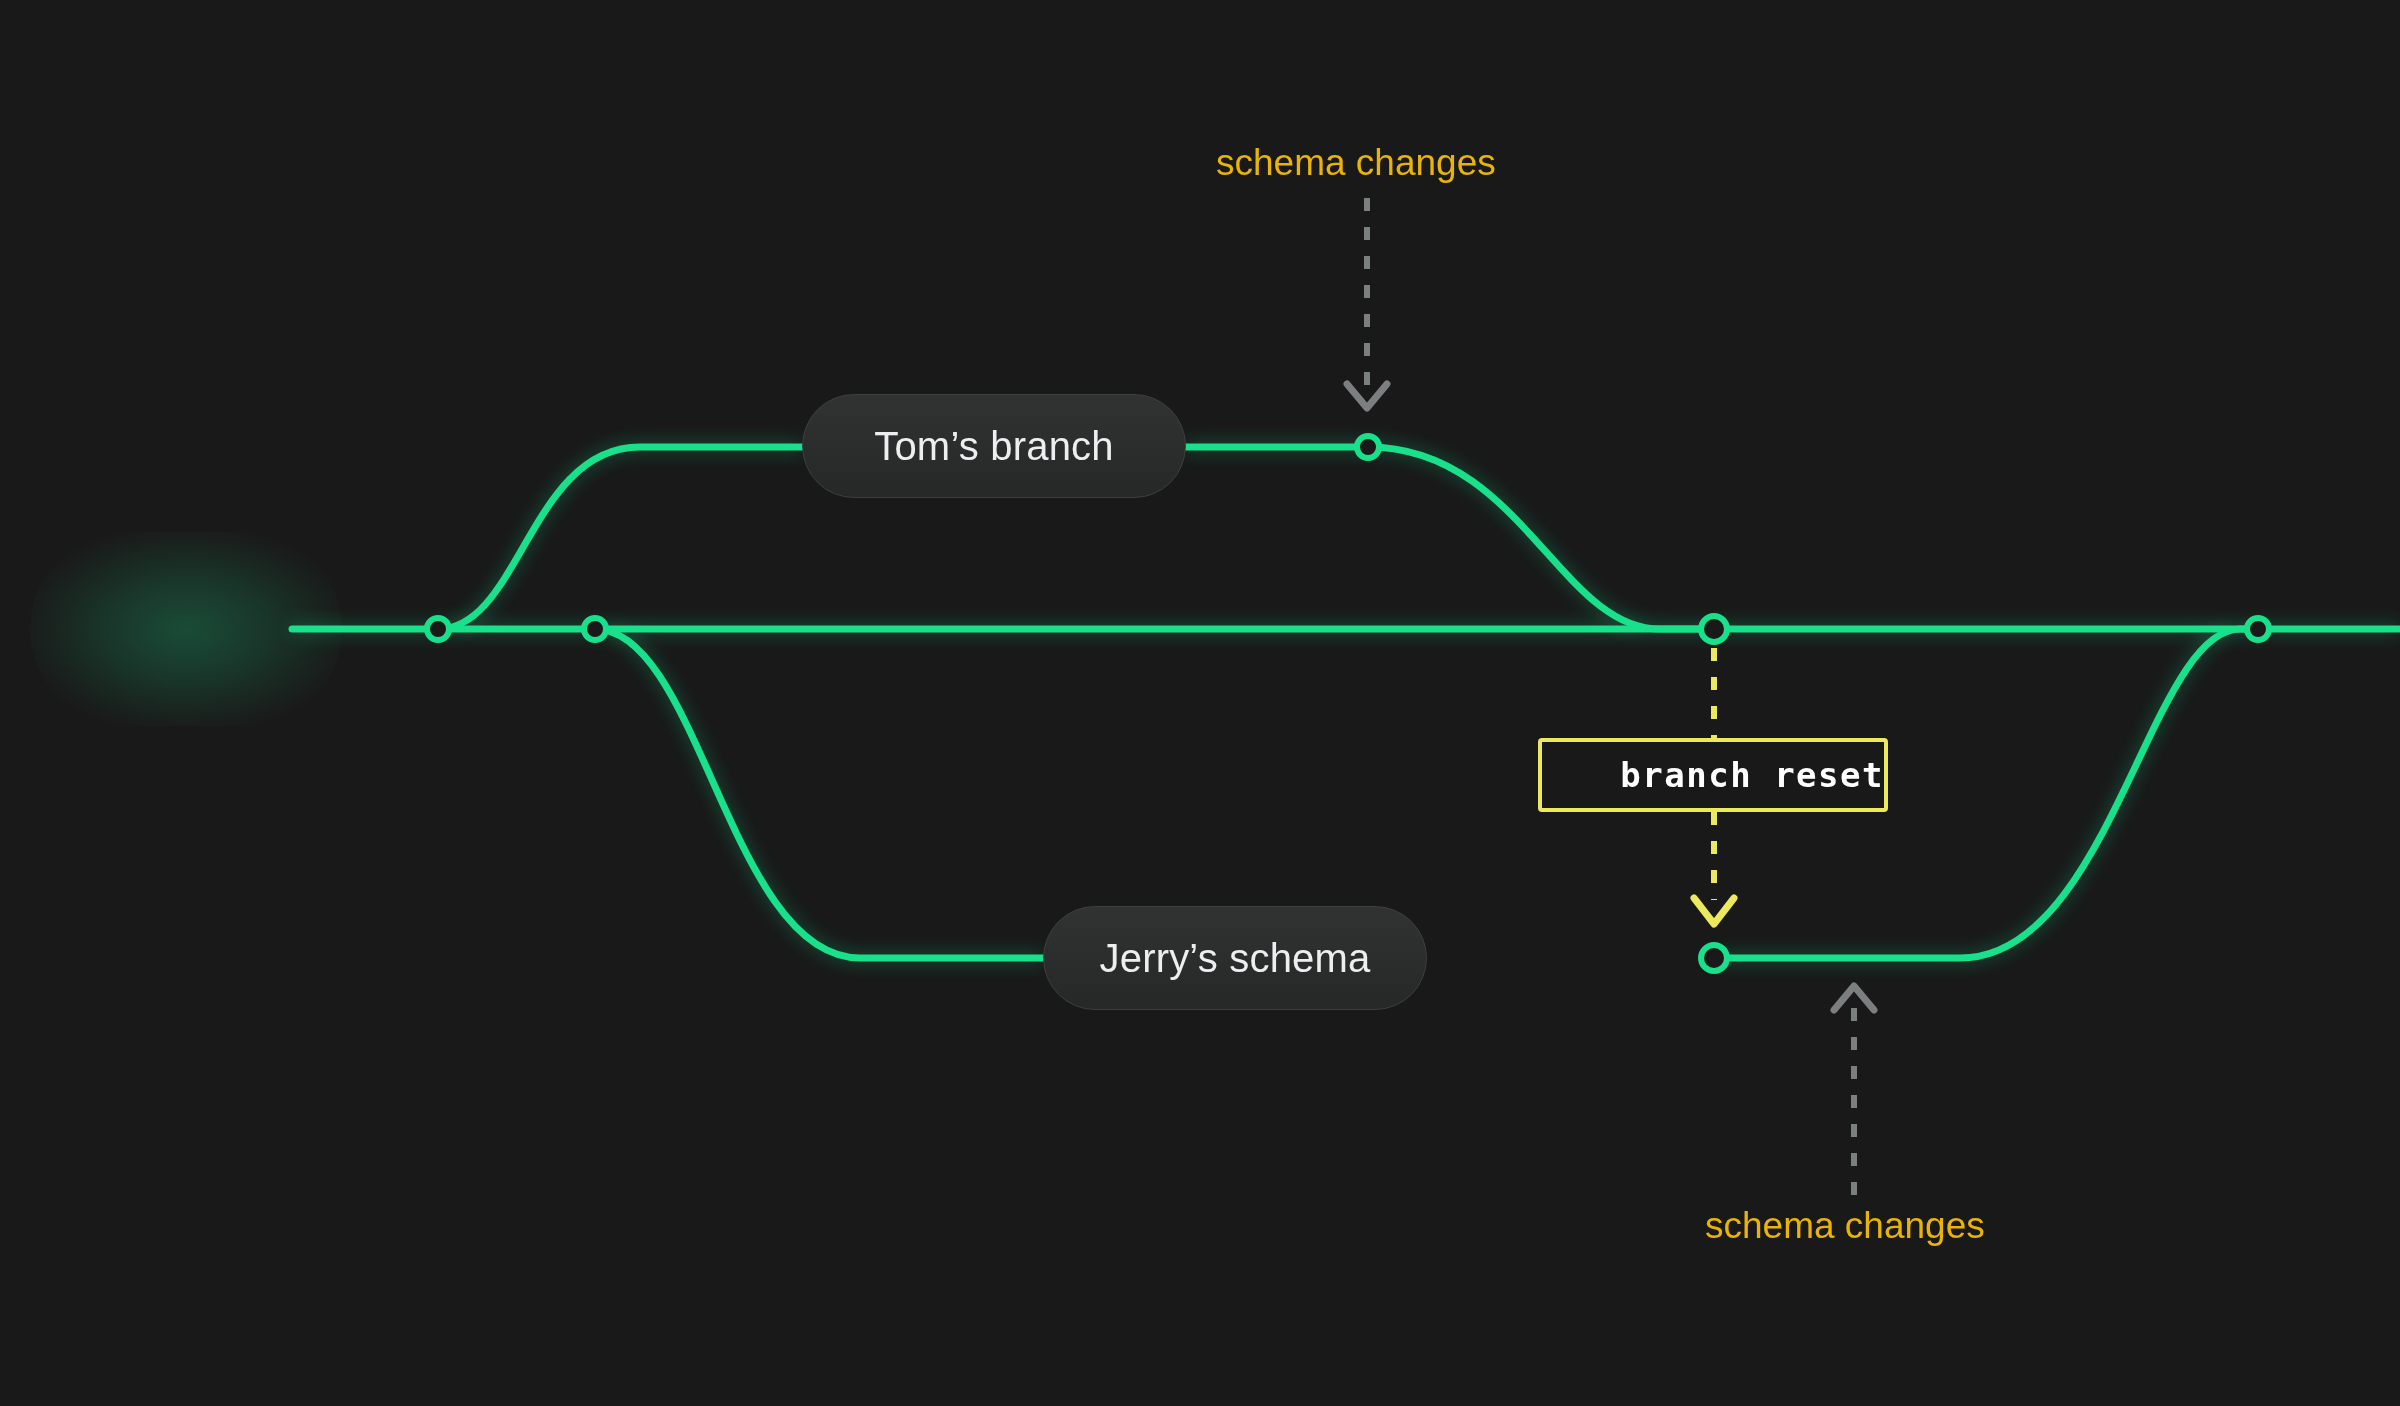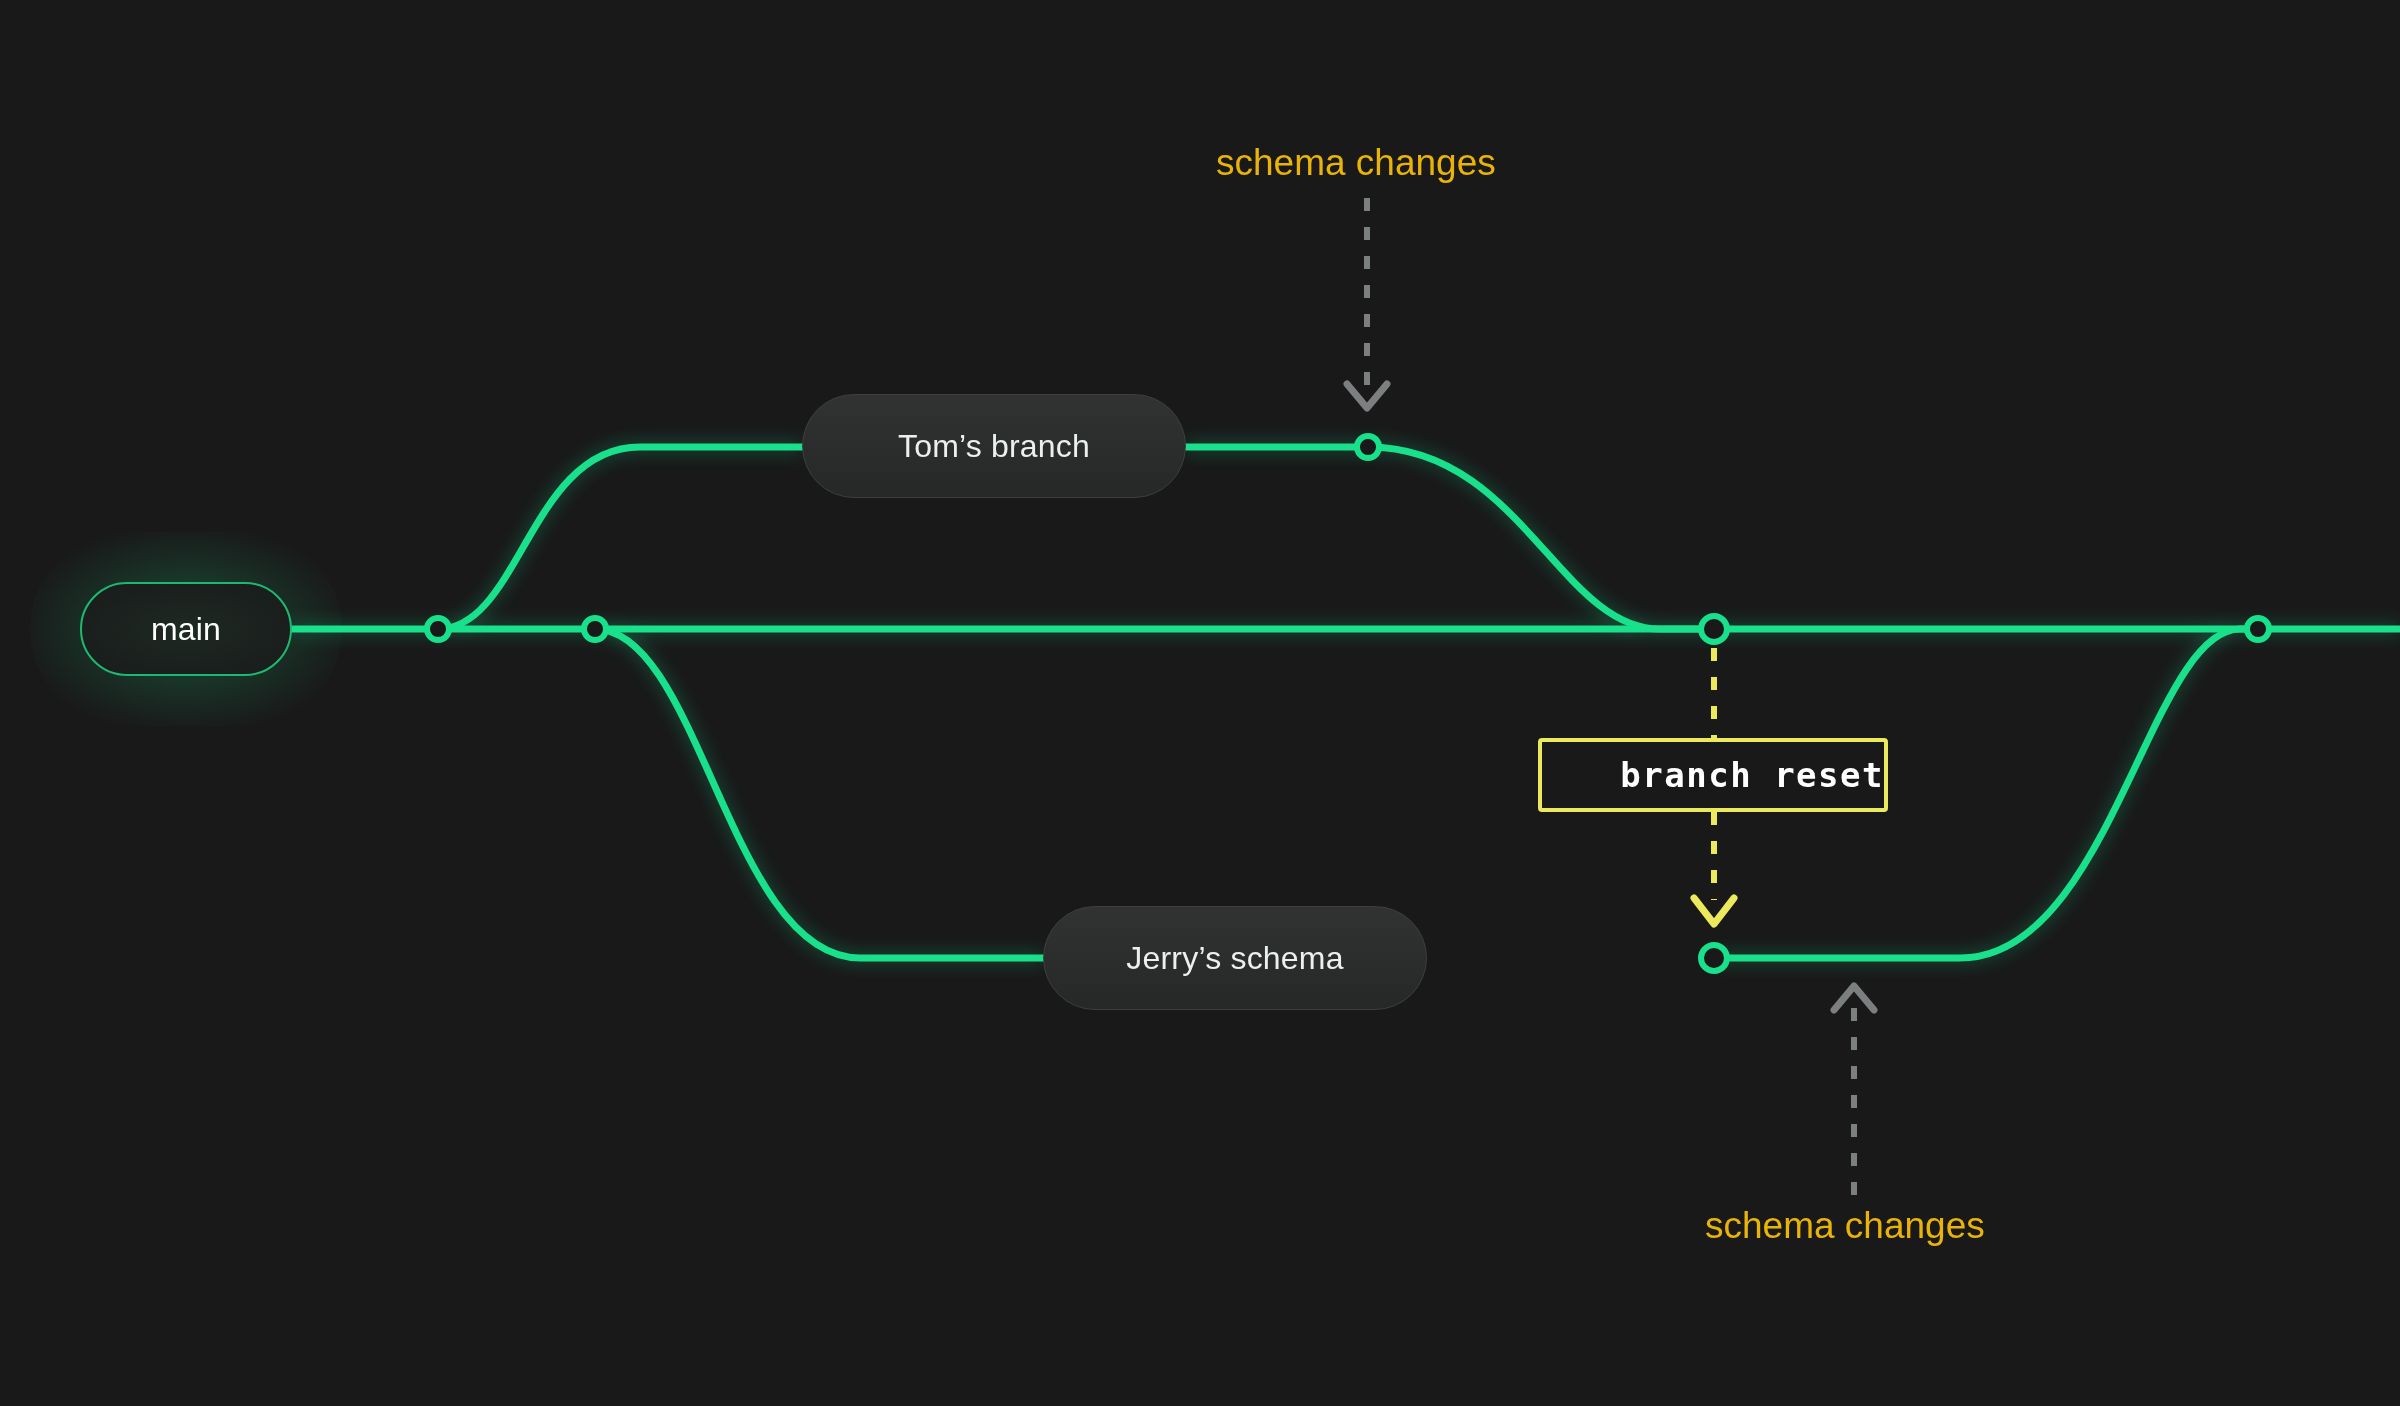--- a/index.html
+++ b/index.html
@@ -32,21 +32,21 @@
     position: absolute;
     display: flex;
     align-items: center;
     justify-content: center;
     box-sizing: border-box;
     border-radius: 999px;
     white-space: nowrap;
     z-index: 5;
   }
   .pill-label {
-    font-size: 32px;
+    font-size: 40px;
     letter-spacing: 0.2px;
     color: #eceff0;
   }
 
   .pill-main {
     left: 80px;
     top: 582px;
     width: 212px;
     height: 94px;
     border: 2px solid #1eb970;
@@ -186,23 +186,20 @@
       <polyline points="1834,1010 1854,986 1874,1010" fill="none" stroke="#7c7f7f" stroke-width="7" stroke-linecap="round" stroke-linejoin="round"></polyline>
     </g>
 
     <g>
       <line x1="1714" y1="648" x2="1714" y2="738" stroke="#ece95c" stroke-width="6" stroke-dasharray="13 16" stroke-linecap="butt"></line>
       <line x1="1714" y1="812" x2="1714" y2="900" stroke="#ece95c" stroke-width="6" stroke-dasharray="13 16" stroke-linecap="butt"></line>
       <polyline points="1694,898 1714,924 1734,898" fill="none" stroke="#ece95c" stroke-width="7" stroke-linecap="round" stroke-linejoin="round"></polyline>
     </g>
   </svg>
 
-  <div class="pill pill-main">
-    <span class="pill-label">main</span>
-  </div>
 
   <div class="pill pill-tom">
     <span class="pill-label">Tom’s branch</span>
   </div>
 
   <div class="pill pill-jerry">
     <span class="pill-label">Jerry’s schema</span>
   </div>
 
   <div class="annotation annot-top">schema changes</div>

